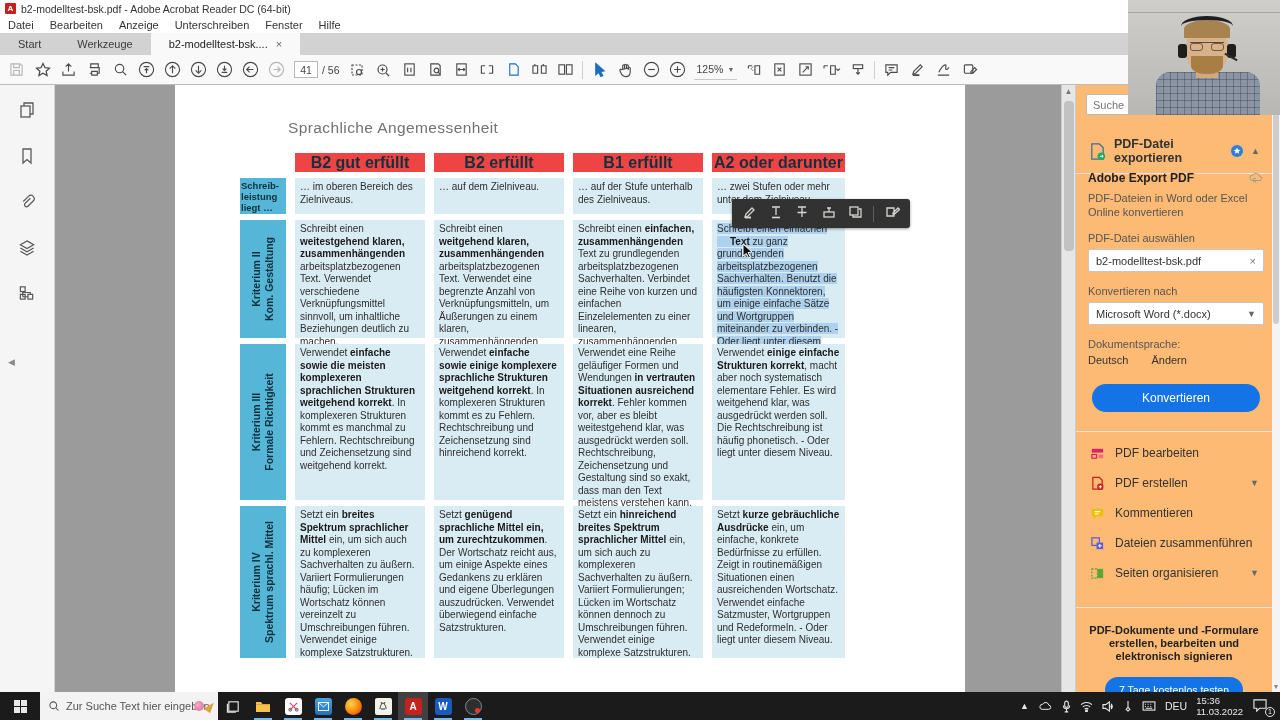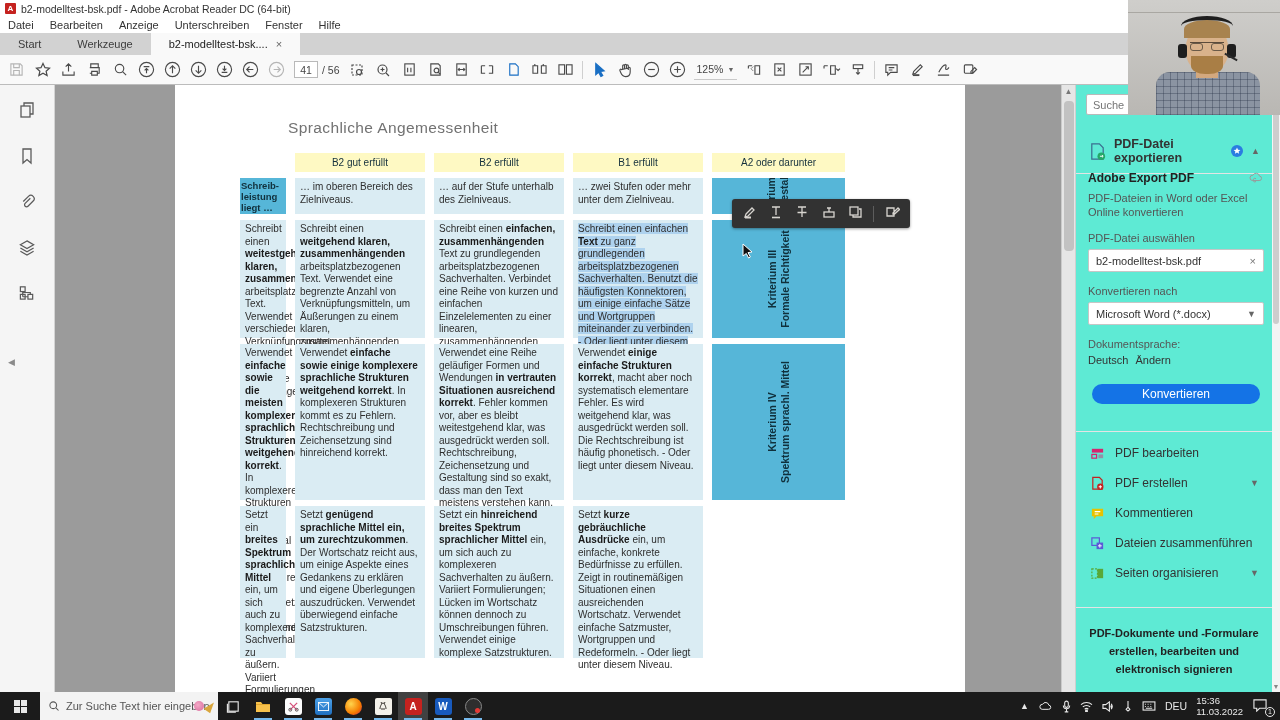--- a/index.html
+++ b/index.html
@@ -28,53 +28,53 @@
   .leftrail svg{stroke:#5a5a5a;fill:none;stroke-width:1.3}
   .railarrow{position:absolute;top:272px;left:8px;color:#8a8a8a;font-size:9px}
   .docarea{flex:1;position:relative;background:#9b9b9b;overflow:hidden}
   .page{position:absolute;left:120px;top:0;width:790px;height:100%;background:#fff}
   .doctitle{position:absolute;left:113px;top:34px;font-size:15.5px;color:#727272;letter-spacing:.4px}
   .vscroll{position:absolute;right:0;top:0;bottom:0;width:14px;background:#e6e6e6;border-left:1px solid #cacaca}
   .vscroll .arr{display:block;text-align:center;color:#777;font-size:8px;line-height:14px}
   .vscroll .thumb{position:absolute;top:16px;left:2px;width:10px;height:150px;background:#c2c2c2;border-radius:4px}
   
   .rubric{position:absolute;left:65px;top:68px;display:grid;grid-template-columns:46px 130px 130px 130px 133px;grid-template-rows:19px 36px 118px 156px 152px;column-gap:9px;row-gap:6px}
-  .hd{background:#fef9c3;color:#14303c;font-weight:normal;font-size:10px;display:flex;align-items:center;justify-content:center}
+  .hd{background:#ef4444;color:#14303c;font-weight:bold;font-size:16px;display:flex;align-items:center;justify-content:center}
   .rl0{background:#56b6d8;color:#10303c;font-weight:bold;font-size:9.5px;line-height:11px;padding:2px 1px;text-align:left}
   .rlv{background:#56b6d8;display:flex;align-items:center;justify-content:center;overflow:hidden}
   .rlv .vt{transform:rotate(-90deg);white-space:nowrap;font-weight:bold;font-size:10.5px;line-height:13px;color:#10303c;text-align:center}
   .cd{background:#daecf3;padding:3px 5px;font-size:10px;line-height:12.5px;color:#2e2e2e}
   .cd span{font-weight:400}
   .cd span[style]{color:#1a1a1a}
   .cd.sel span{background:#aed2ee}
   
   .popup{position:absolute;left:677px;top:114px;width:178px;height:29px;background:#323232;border-radius:3px;display:flex;align-items:center;justify-content:space-evenly;box-shadow:0 1px 3px rgba(0,0,0,.4)}
   .popup svg{stroke:#d8d5d0;fill:none;stroke-width:1.3}
   .popup .pdiv{width:1px;height:16px;background:#5d5d5d}
   .cursor{position:absolute;left:686px;top:158px;z-index:30}
   
-  .sidepanel{width:205px;background:#5eead4;border-left:1px solid #cfcfcf;position:relative;font-size:11px;color:#4b4b4b}
+  .sidepanel{width:205px;background:#fdba74;border-left:1px solid #cfcfcf;position:relative;font-size:11px;color:#4b4b4b}
   .searchbox{position:absolute;top:9px;left:10px;width:150px;height:21px;border:1px solid #b9b9b9;border-radius:2px;background:#fff;font-size:11px;color:#777;padding:0 6px;font-family:"Liberation Sans",sans-serif}
   .phead{position:absolute;top:44px;left:0;right:8px;display:flex;align-items:center;gap:7px;padding:8px 12px;border-bottom:1px solid #e4e4e4}
   .phead .t{font-size:12.5px;font-weight:bold;color:#333;flex:1}
   .pbody{position:absolute;top:86px;left:12px;right:16px}
   .pbody h4{font-size:12px;color:#222;display:flex;}
   .pbody h4 .t{flex:1}
   .desc{margin-top:6px;color:#555;line-height:14px}
   .lbl{margin-top:13px;color:#555}
   .filebox,.selbox{margin-top:5px;height:23px;border:1px solid #c6c6c6;border-radius:2px;display:flex;align-items:center;padding:0 7px;color:#333;background:#fff}
   .filebox .t,.selbox .t{flex:1}
-  .convert{margin:18px auto 0;display:block;width:168px;height:20px;background:#1473e6;color:#fff;border:none;border-radius:14px;font-size:12px;font-family:"Liberation Sans",sans-serif}
+  .convert{margin:18px auto 0;display:block;width:168px;height:28px;background:#1473e6;color:#fff;border:none;border-radius:14px;font-size:12px;font-family:"Liberation Sans",sans-serif}
   .tools{position:absolute;top:346px;left:0;right:8px;border-top:1px solid #e4e4e4;padding:6px 0}
   .trow{display:flex;align-items:center;gap:10px;height:30px;padding:0 13px;color:#333;font-size:12px}
   .trow .t{flex:1}
   .tic{width:16px;height:16px;border-radius:2px;display:flex;align-items:center;justify-content:center}
   .chv{color:#666;font-size:9px}
   .promo{position:absolute;top:522px;left:0;right:8px;border-top:1px solid #e4e4e4;padding:16px 10px 0;text-align:center}
-  .promo .pt{font-weight:bold;font-size:11px;color:#222;line-height:18px}
+  .promo .pt{font-weight:bold;font-size:11px;color:#222;line-height:13px}
   .trial{margin-top:14px;background:#1473e6;color:#fff;border:none;border-radius:13px;padding:7px 14px;font-size:10.5px;font-family:"Liberation Sans",sans-serif}
   .pscroll{position:absolute;right:0;top:0;bottom:0;width:8px;background:#f4f4f4}
   .pscroll .thumb{position:absolute;top:4px;left:1px;width:6px;height:235px;background:#cdcdcd;border-radius:3px}
   .pscroll .arr{position:absolute;bottom:2px;left:0;width:8px;text-align:center;color:#888;font-size:7px}
   
   .taskbar{position:absolute;left:0;right:0;bottom:0;height:28px;background:#1b1b1b;display:flex;align-items:center;color:#e8e8e8}
   .startbtn{width:40px;height:28px;display:flex;align-items:center;justify-content:center}
   .winlogo{width:13px;height:13px;display:grid;grid-template-columns:6px 6px;grid-template-rows:6px 6px;gap:1px}
   .winlogo i{background:#e8e8e8}
   .tsearch{width:178px;height:28px;background:#f3f3f3;display:flex;align-items:center;gap:6px;padding:0 8px;font-size:11px;color:#555;position:relative}
@@ -368,33 +368,34 @@
       <div class="doctitle">Sprachliche Angemessenheit</div>
       <div class="rubric">
         <div></div>
         <div class="hd">B2 gut erfüllt</div>
         <div class="hd">B2 erfüllt</div>
         <div class="hd">B1 erfüllt</div>
         <div class="hd">A2 oder darunter</div>
 
         <div class="rl0">Schreib- leistung liegt …</div>
         <div class="cd"><span>… im oberen Bereich des Zielniveaus.</span></div>
+        <div class="cd"><span>… auf dem Zielniveau.</span></div>
         <div class="cd"><span>… auf der Stufe unterhalb des Zielniveaus.</span></div>
         <div class="cd"><span>… zwei Stufen oder mehr unter dem Zielniveau.</span></div>
 
         <div class="rlv">
             <div class="vt">
               <div>Kriterium II</div>
               <div>Kom. Gestaltung</div>
             </div>
           </div>
         <div class="cd"><span>Schreibt einen </span><span style="font-weight: 700;">weitestgehend klaren, zusammenhängenden</span><span> arbeitsplatzbezogenen Text. Verwendet verschiedene Verknüpfungsmittel sinnvoll, um inhaltliche Beziehungen deutlich zu machen.</span></div>
         <div class="cd"><span>Schreibt einen </span><span style="font-weight: 700;">weitgehend klaren, zusammenhängenden</span><span> arbeitsplatzbezogenen Text. Verwendet eine begrenzte Anzahl von Verknüpfungsmitteln, um Äußerungen zu einem klaren, zusammenhängenden Beitrag zu verbinden.</span></div>
         <div class="cd"><span>Schreibt einen </span><span style="font-weight: 700;">einfachen, zusammenhängenden</span><span> Text zu grundlegenden arbeitsplatzbezogenen Sachverhalten. Verbindet eine Reihe von kurzen und einfachen Einzelelementen zu einer linearen, zusammenhängenden Äußerung.</span></div>
-        <div class="cd sel"><span>Schreibt einen einfachen </span><span style="font-weight: 700;">Text</span><span> zu ganz grundlegenden arbeitsplatzbezogenen Sachverhalten. Benutzt die häufigsten Konnektoren, um einige einfache Sätze und Wortgruppen miteinander zu verbinden. - Oder liegt unter diesem Niveau.</span></div>
+        <div class="cd sel"><span>Schreibt einen einfachen </span><span style="font-weight: 700; padding-left: 13px;">Text</span><span> zu ganz grundlegenden arbeitsplatzbezogenen Sachverhalten. Benutzt die häufigsten Konnektoren, um einige einfache Sätze und Wortgruppen miteinander zu verbinden. - Oder liegt unter diesem Niveau.</span></div>
 
         <div class="rlv">
             <div class="vt">
               <div>Kriterium III</div>
               <div>Formale Richtigkeit</div>
             </div>
           </div>
         <div class="cd"><span>Verwendet </span><span style="font-weight: 700;">einfache sowie die meisten komplexeren sprachlichen Strukturen weitgehend korrekt</span><span>. In komplexeren Strukturen kommt es manchmal zu Fehlern. Rechtschreibung und Zeichensetzung sind weitgehend korrekt.</span></div>
         <div class="cd"><span>Verwendet </span><span style="font-weight: 700;">einfache sowie einige komplexere sprachliche Strukturen weitgehend korrekt</span><span>. In komplexeren Strukturen kommt es zu Fehlern. Rechtschreibung und Zeichensetzung sind hinreichend korrekt.</span></div>
         <div class="cd"><span>Verwendet eine Reihe geläufiger Formen und Wendungen </span><span style="font-weight: 700;">in vertrauten Situationen ausreichend korrekt</span><span>. Fehler kommen vor, aber es bleibt weitestgehend klar, was ausgedrückt werden soll. Rechtschreibung, Zeichensetzung und Gestaltung sind so exakt, dass man den Text meistens verstehen kann.</span></div>
@@ -481,21 +482,21 @@
         <span style="color:#777">×</span>
       </div>
       <div class="lbl">Konvertieren nach</div>
       <div class="selbox">
         <span class="t">Microsoft Word (*.docx)</span>
         <span class="chv">▼</span>
       </div>
       <div class="lbl">Dokumentsprache:</div>
       <div style="margin-top:4px;color:#333">
         <span>Deutsch</span>
-        <span style="margin-left:4px">Ändern</span>
+        <span style="margin-left:20px">Ändern</span>
       </div>
       <button class="convert">Konvertieren</button>
     </div>
     <div class="tools">
       <div class="trow">
         <span class="tic">
             <svg width="15" height="15" viewBox="0 0 16 16">
               <rect x="2" y="3" width="12" height="4" fill="#d6246e"></rect>
               <rect x="2" y="9" width="5" height="4" fill="none" stroke="#d6246e" stroke-width="1.3"></rect>
               <rect x="9" y="9" width="5" height="4" fill="#d6246e" opacity=".45"></rect>

